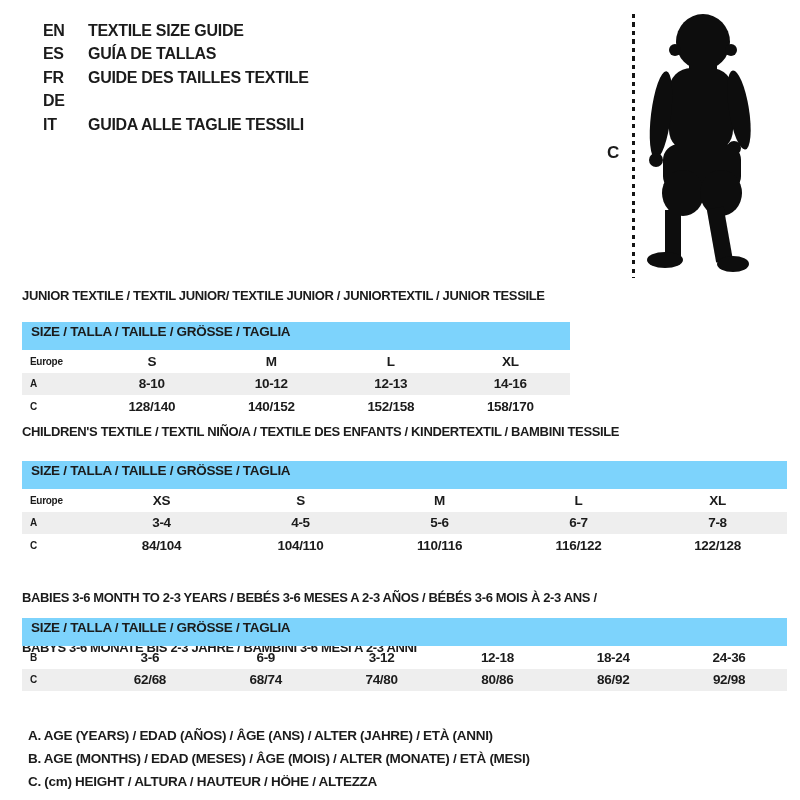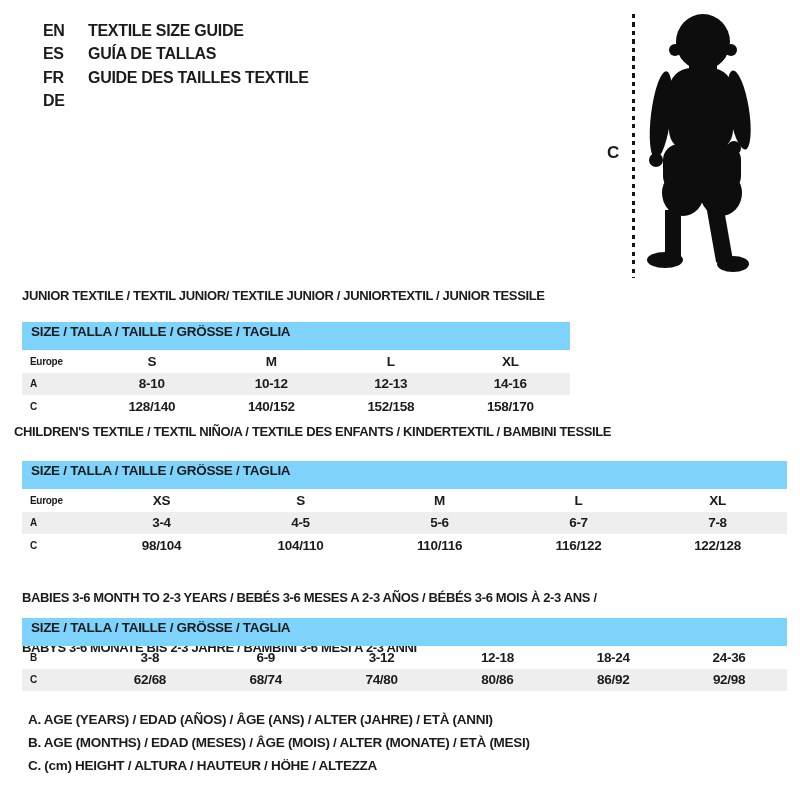--- a/index.html
+++ b/index.html
@@ -18,39 +18,39 @@
   
   .figure-label { position:absolute; left:607px; top:143px; font-weight:700; font-size:17px; }
   .dotted-line { position:absolute; left:632px; top:14px; width:3px; height:264px;
     background:repeating-linear-gradient(to bottom, #141414 0 4px, transparent 4px 8.5px); }
   .toddler { position:absolute; left:645px; top:12px; }
 
   
   .section-heading { position:absolute; font-weight:700; font-size:13px;
                      letter-spacing:-0.35px; line-height:22px; white-space:nowrap; }
   .heading-junior   { left:22px; top:285px; }
-  .heading-children { left:14px; top:421px;text-align:right; }
+  .heading-children { left:22px; top:421px;text-align:right; }
   .heading-babies   { left:22px; top:559px; white-space:normal; width:660px; }
   .heading-babies span { display:block; white-space:nowrap;margin-top:28px; }
 
   
   .size-table { position:absolute; left:22px; }
   .t-junior   { top:322px; width:548px; }
   .t-children { top:461px; width:765px; }
   .t-babies   { top:618px; width:765px; }
   .thead { height:28px; line-height:20px; background:#7dd3fc; padding-left:9px;
            font-weight:700; font-size:13.5px; letter-spacing:-0.3px; }
   .trow { display:flex; align-items:center; height:22.5px;
           font-weight:700; font-size:13.5px; letter-spacing:-0.3px; }
   .trow.stripe { background:#eeeeee; }
   .tlabel { width:70px; padding-left:8px; font-size:10px; box-sizing:border-box; }
   .tcell { flex:1; text-align:center; }
 
   
-  .legend { position:absolute; left:28px; top:708px; font-weight:700;
+  .legend { position:absolute; left:28px; top:724px; font-weight:700;
             font-size:13.5px; letter-spacing:-0.3px; line-height:23px; }
 </style>
 </head>
 <body>
 
 <div class="canvas">
 
   <div class="languages">
     <div class="lang-row">
       <span class="lang-code">EN</span>
@@ -59,20 +59,24 @@
     <div class="lang-row">
       <span class="lang-code">ES</span>
       <span class="lang-label">GUÍA DE TALLAS</span>
     </div>
     <div class="lang-row">
       <span class="lang-code">FR</span>
       <span class="lang-label">GUIDE DES TAILLES TEXTILE</span>
     </div>
     <div class="lang-row">
       <span class="lang-code">DE</span>
+    </div>
+    <div class="lang-row">
+      <span class="lang-code">IT</span>
+      <span class="lang-label">GUIDA ALLE TAGLIE TESSILI</span>
     </div>
   </div>
 
   <span class="figure-label">C</span>
   <div class="dotted-line"></div>
   <svg class="toddler" width="112" height="262" viewBox="0 0 112 262" fill="#0d0d0d">
     <ellipse cx="58" cy="30" rx="27" ry="28"></ellipse>
     <circle cx="30" cy="38" r="6"></circle>
     <circle cx="86" cy="38" r="6"></circle>
     <rect x="44" y="48" width="28" height="18"></rect>
@@ -130,37 +134,37 @@
     <div class="trow stripe">
       <span class="tlabel">A</span>
       <span class="tcell">3-4</span>
       <span class="tcell">4-5</span>
       <span class="tcell">5-6</span>
       <span class="tcell">6-7</span>
       <span class="tcell">7-8</span>
     </div>
     <div class="trow">
       <span class="tlabel">C</span>
-      <span class="tcell">98/104</span>
+      <span class="tcell">84/104</span>
       <span class="tcell">104/110</span>
       <span class="tcell">110/116</span>
       <span class="tcell">116/122</span>
       <span class="tcell">122/128</span>
     </div>
   </div>
 
   <div class="section-heading heading-babies">
     <span>BABIES 3-6 MONTH TO 2-3 YEARS / BEBÉS 3-6 MESES A 2-3 AÑOS / BÉBÉS 3-6 MOIS À 2-3 ANS /</span>
     <span>BABYS 3-6 MONATE BIS 2-3 JAHRE / BAMBINI 3-6 MESI A 2-3 ANNI</span>
   </div>
   <div class="size-table t-babies">
     <div class="thead">SIZE / TALLA / TAILLE / GRÖSSE / TAGLIA</div>
     <div class="trow">
       <span class="tlabel">B</span>
-      <span class="tcell">3-8</span>
+      <span class="tcell">3-6</span>
       <span class="tcell">6-9</span>
       <span class="tcell">3-12</span>
       <span class="tcell">12-18</span>
       <span class="tcell">18-24</span>
       <span class="tcell">24-36</span>
     </div>
     <div class="trow stripe">
       <span class="tlabel">C</span>
       <span class="tcell">62/68</span>
       <span class="tcell">68/74</span>

